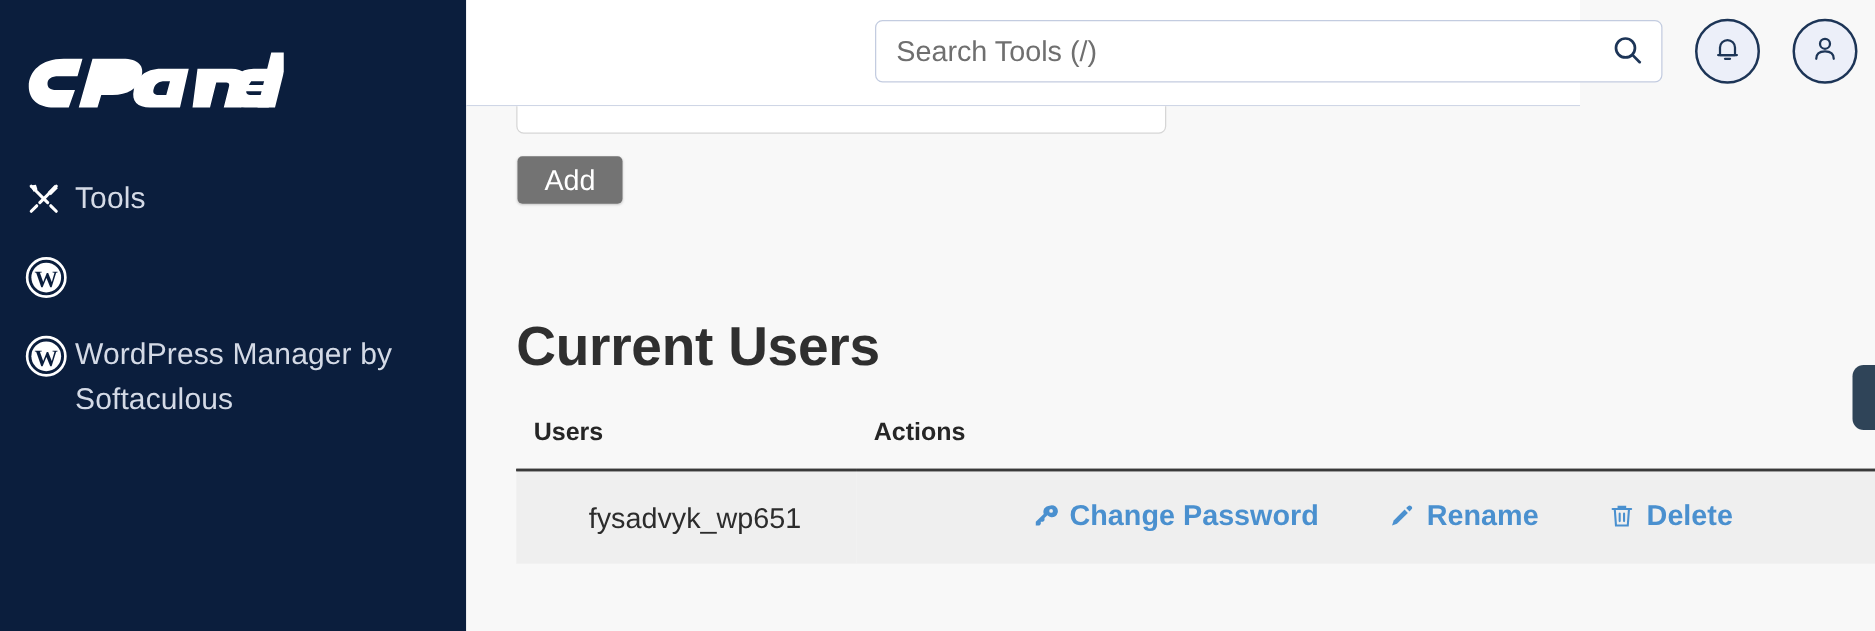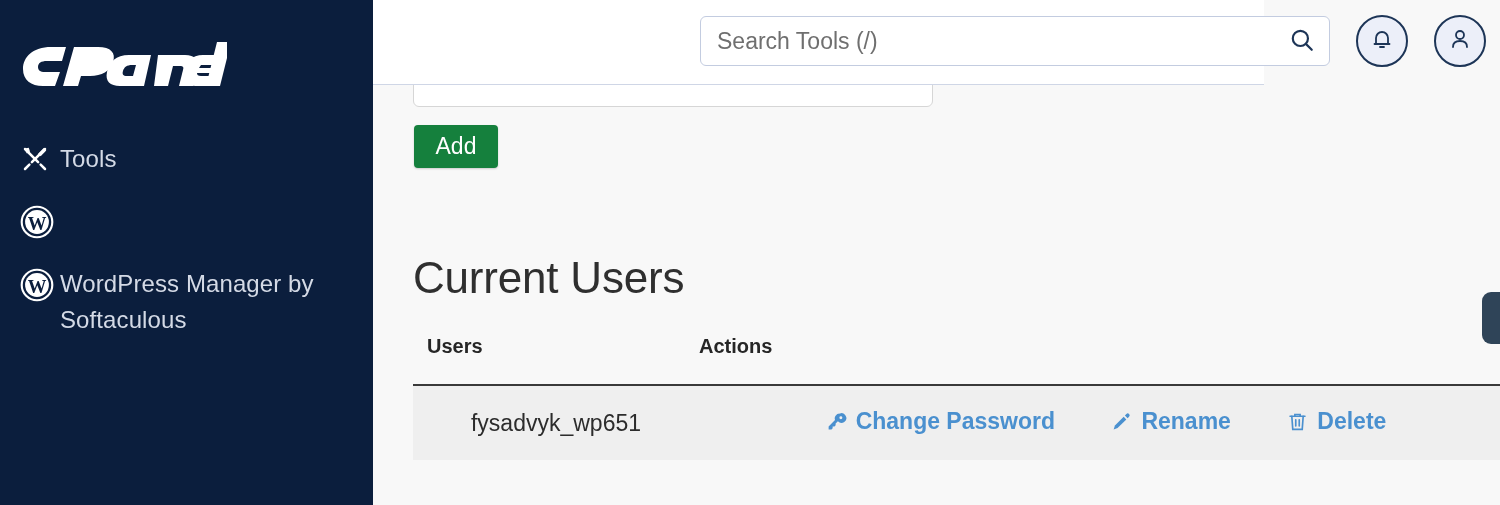--- a/index.html
+++ b/index.html
@@ -142,54 +142,54 @@
     font-size: 20px;
     padding: 0 12px;
     color: #333;
   }
 
   #add-button {
     position: absolute;
     left: 41px;
     top: 40px;
     width: 84px;
-    height: 43px;
-    background: #15803d;
+    height: 38px;
+    background: #737373;
     color: #ffffff;
     border: none;
     border-radius: 4px;
     font-family: "Liberation Sans", sans-serif;
     font-size: 23px;
     cursor: pointer;
     box-shadow: 0 1px 2px rgba(0,0,0,0.18);
   }
 
   #section-title {
     position: absolute;
     left: 40px;
     top: 168px;
     font-size: 44px;
-    font-weight: 400;
+    font-weight: 700;
     color: #2f2f2f;
     letter-spacing: -0.2px;
   }
 
   #users-table {
     position: absolute;
     left: 40px;
     top: 250px;
     width: 1100px;
     border-collapse: collapse;
   }
   #users-table th {
     text-align: left;
     font-size: 20px;
     font-weight: bold;
     color: #262626;
-    padding: 0 0 26px 14px;
+    padding: 0 0 17px 14px;
     border-bottom: 2px solid #3a3a3a;
   }
   #users-table th.col-users { width: 272px; }
   #users-table td {
     background: #efefef;
     font-size: 23px;
     color: #2c2c2c;
     padding: 22px 0 22px 14px;
     vertical-align: middle;
     text-align: center;

